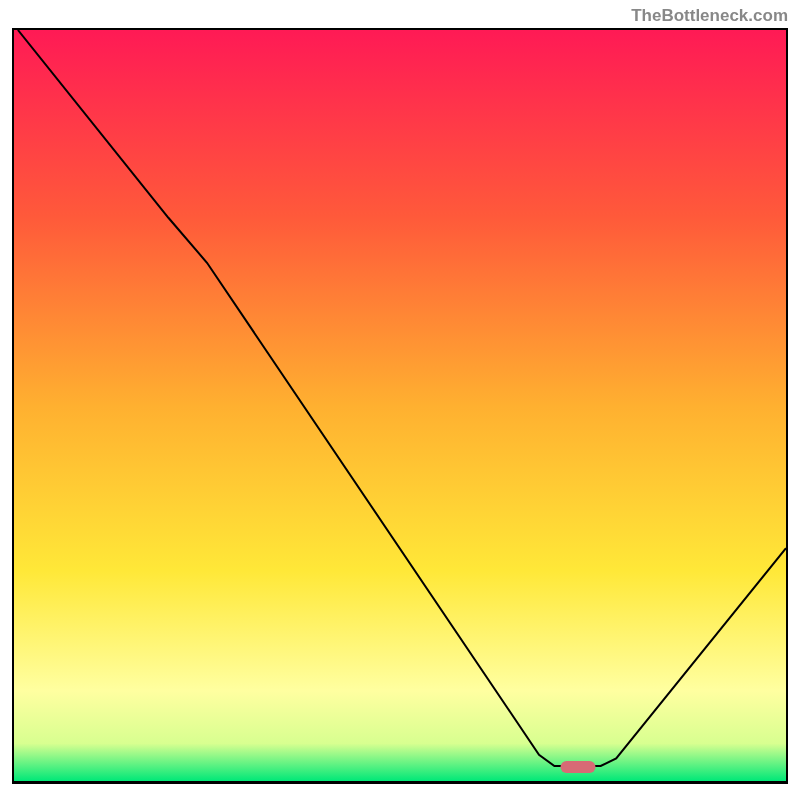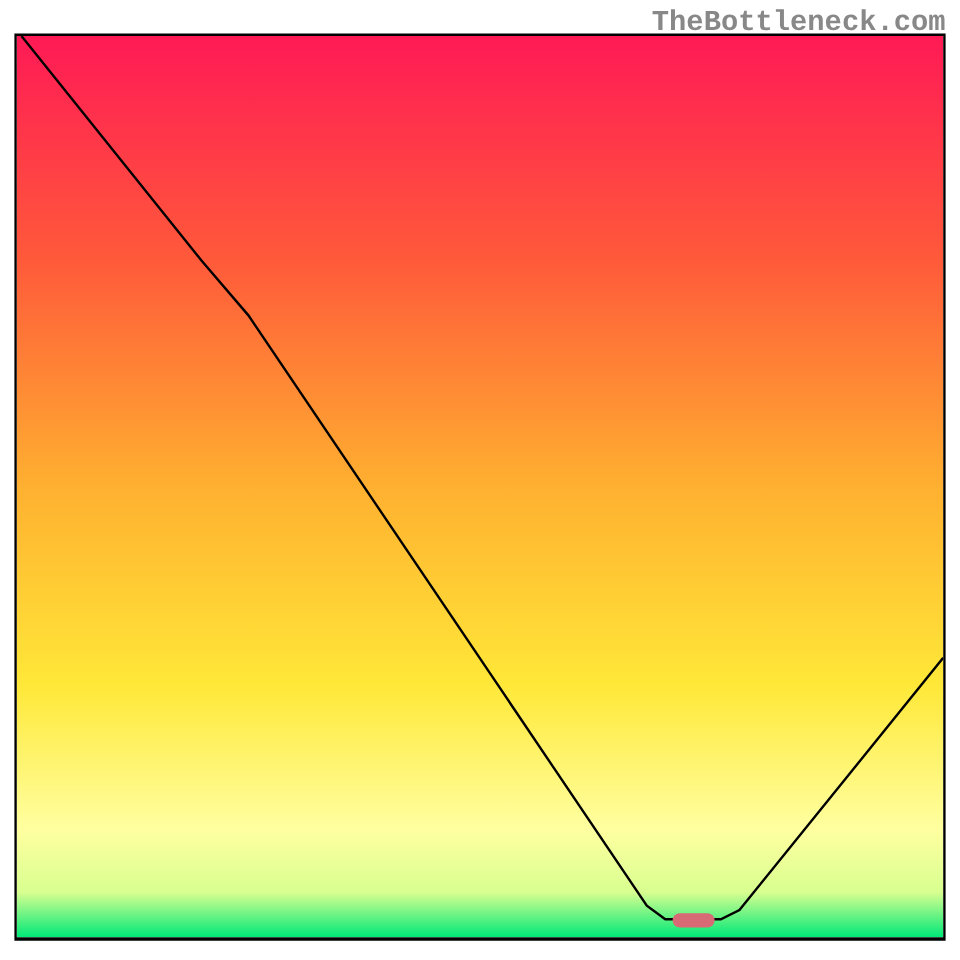--- a/index.html
+++ b/index.html
@@ -8,25 +8,24 @@
     width: 800px;
     height: 800px;
     background: #ffffff;
     font-family: Arial, sans-serif;
     position: relative;
   }
   .watermark {
     position: absolute;
     top: 6px;
     right: 12px;
-    font-size: 24px;
+    font-size: 17px;
     font-weight: bold;
     color: #888888;
     z-index: 10;
-    font-family: Liberation Mono, monospace;
   }
   .chart-frame {
     position: absolute;
     left: 12px;
     top: 28px;
     width: 776px;
     height: 756px;
     border-left: 2px solid #000;
     border-right: 2px solid #000;
     border-top: 2px solid #000;

